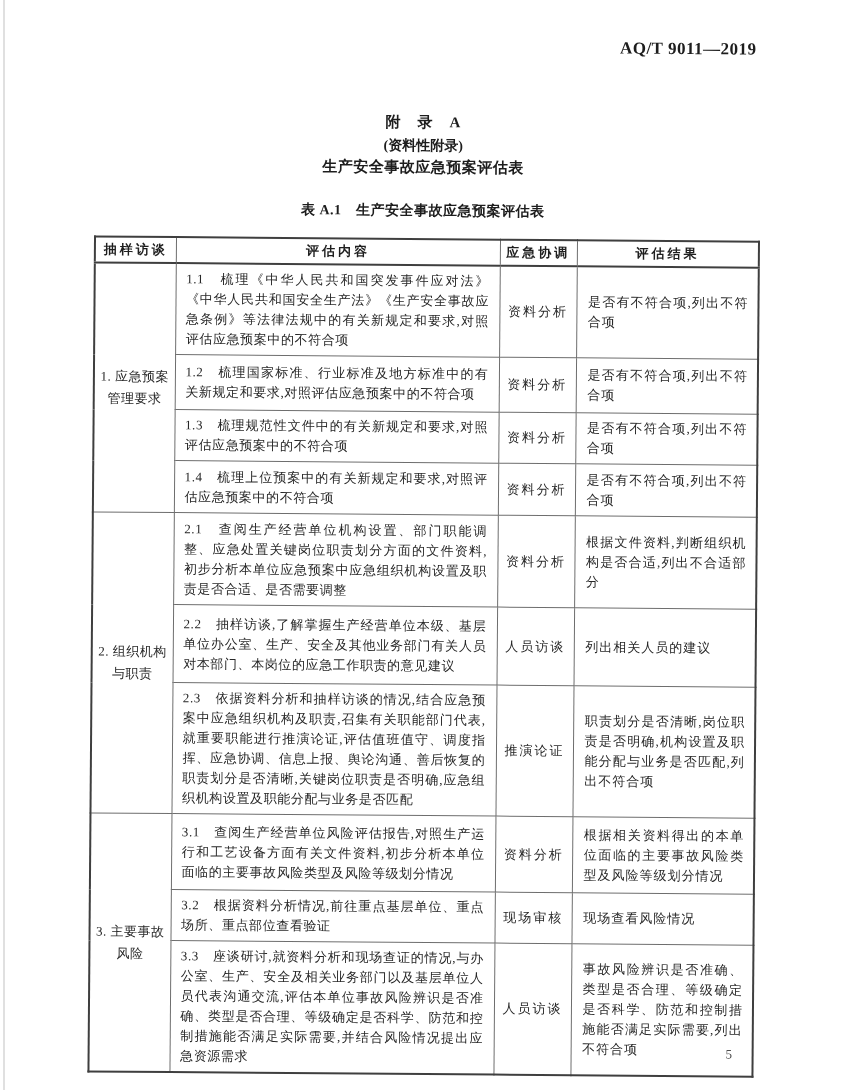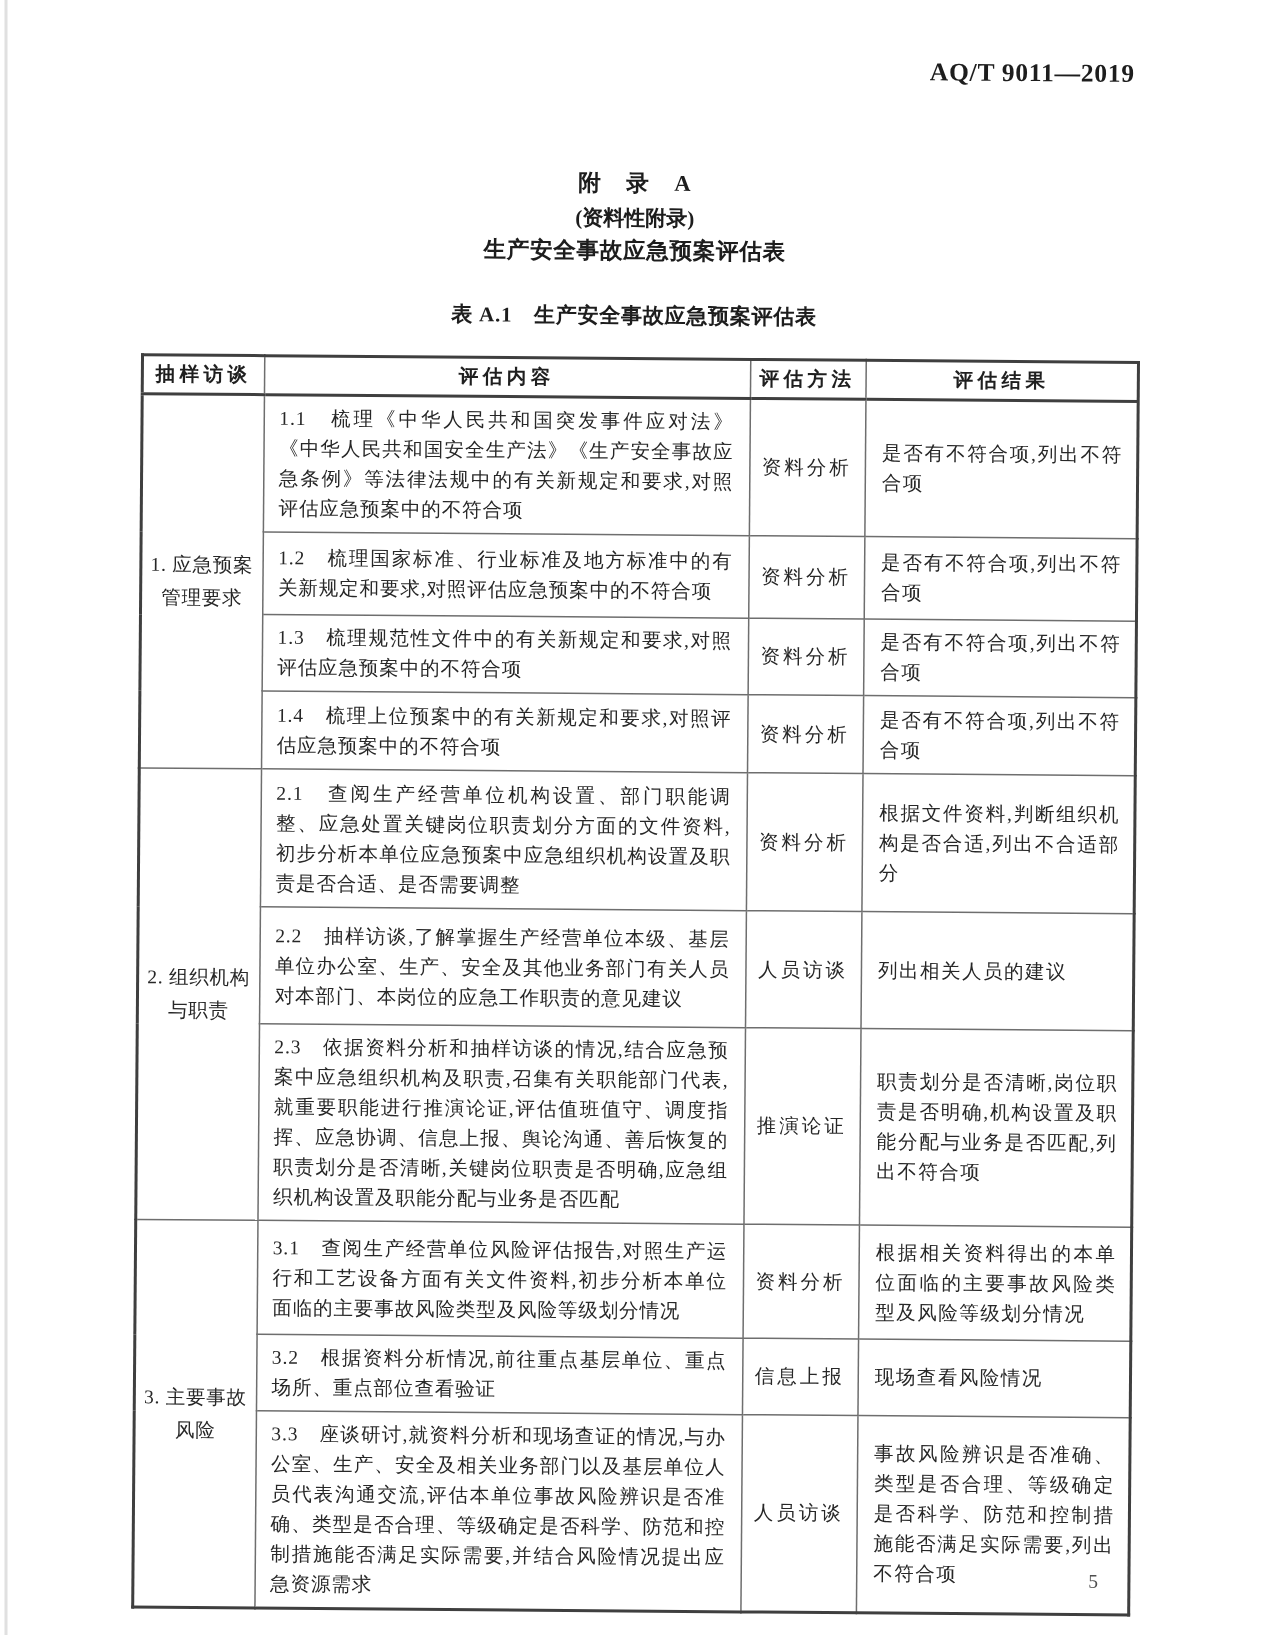--- a/index.html
+++ b/index.html
@@ -138,21 +138,21 @@
     <colgroup>
       <col style="width:81px">
       <col style="width:324px">
       <col style="width:77px">
       <col style="width:182px">
     </colgroup>
     <thead>
       <tr>
         <th>抽样访谈</th>
         <th>评估内容</th>
-        <th>评估方法</th>
+        <th>应急协调</th>
         <th>评估结果</th>
       </tr>
     </thead>
     <tbody>
         <tr style="height: 89px;">
           <td class="group" rowspan="4">1. 应急预案管理要求</td>
           <td class="content">1.1　梳理《中华人民共和国突发事件应对法》《中华人民共和国安全生产法》《生产安全事故应急条例》等法律法规中的有关新规定和要求,对照评估应急预案中的不符合项</td>
           <td class="method">资料分析</td>
           <td class="result">是否有不符合项,列出不符合项</td>
         </tr>
@@ -188,21 +188,21 @@
           <td class="result">职责划分是否清晰,岗位职责是否明确,机构设置及职能分配与业务是否匹配,列出不符合项</td>
         </tr>
         <tr style="height: 76px;">
           <td class="group" rowspan="3">3. 主要事故风险</td>
           <td class="content">3.1　查阅生产经营单位风险评估报告,对照生产运行和工艺设备方面有关文件资料,初步分析本单位面临的主要事故风险类型及风险等级划分情况</td>
           <td class="method">资料分析</td>
           <td class="result">根据相关资料得出的本单位面临的主要事故风险类型及风险等级划分情况</td>
         </tr>
         <tr style="height: 50px;">
           <td class="content">3.2　根据资料分析情况,前往重点基层单位、重点场所、重点部位查看验证</td>
-          <td class="method">信息上报</td>
+          <td class="method">现场审核</td>
           <td class="result">现场查看风险情况</td>
         </tr>
         <tr style="height: 109px;">
           <td class="content">3.3　座谈研讨,就资料分析和现场查证的情况,与办公室、生产、安全及相关业务部门以及基层单位人员代表沟通交流,评估本单位事故风险辨识是否准确、类型是否合理、等级确定是否科学、防范和控制措施能否满足实际需要,并结合风险情况提出应急资源需求</td>
           <td class="method">人员访谈</td>
           <td class="result">事故风险辨识是否准确、类型是否合理、等级确定是否科学、防范和控制措施能否满足实际需要,列出不符合项</td>
         </tr>
       </tbody>
   </table>
 

